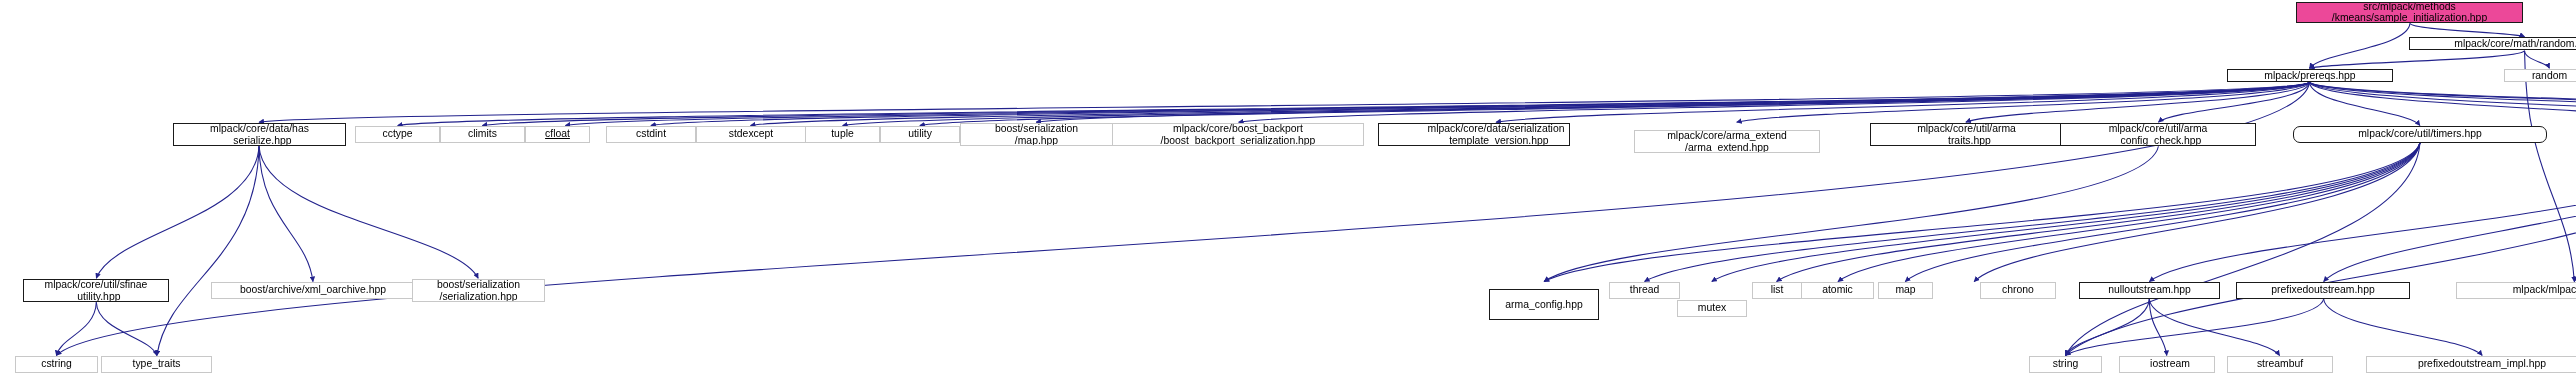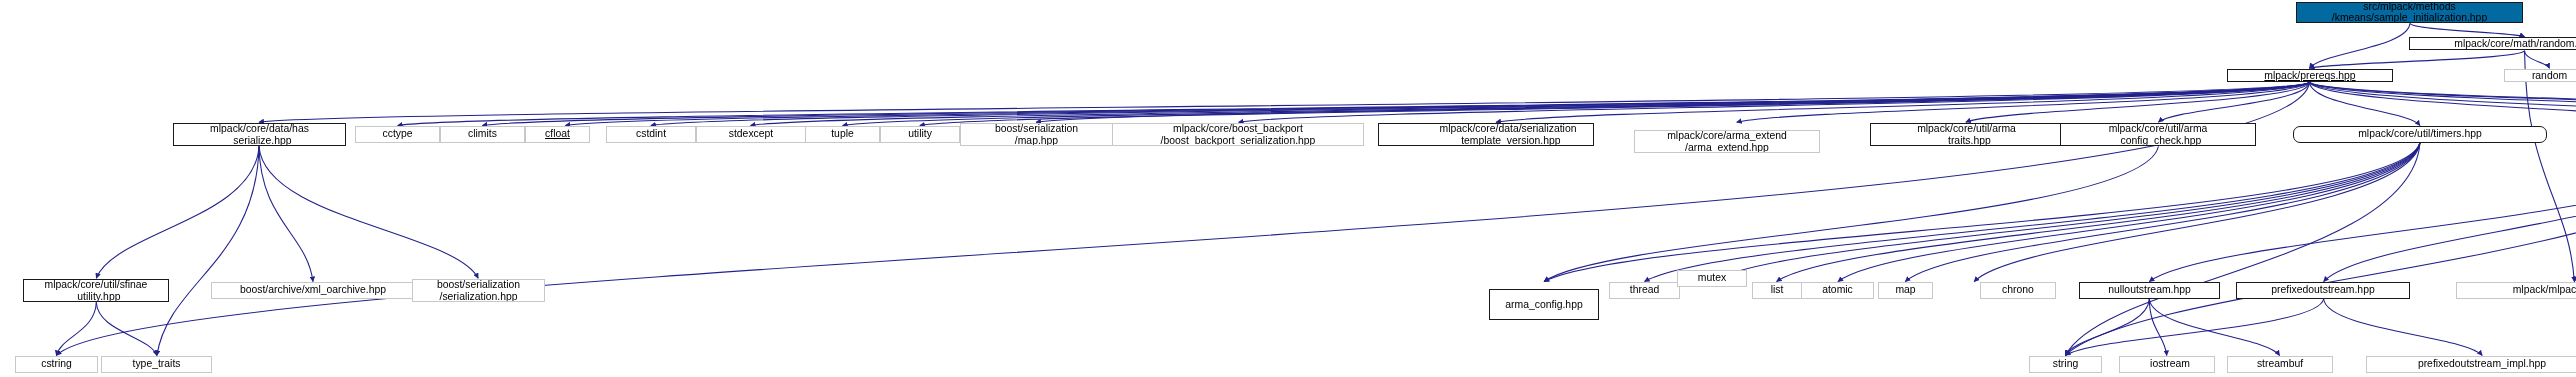--- a/index.html
+++ b/index.html
@@ -4,21 +4,21 @@
 <style>
   html,body{margin:0;padding:0;background:#ffffff;}
   body{font-family:"Liberation Sans",sans-serif;}
   #canvas{position:relative;width:2576px;height:378px;background:#ffffff;overflow:hidden;}
   #edges{position:absolute;left:0;top:0;width:2576px;height:378px;}
   .node{position:absolute;box-sizing:border-box;display:flex;align-items:center;
         justify-content:center;text-align:center;line-height:1.12;
         font-size:10.4px;color:#000;background:#ffffff;border:0.8px solid #c8c8c8;
         white-space:pre;overflow:hidden;}
   .node.bold{border:1.3px solid #1a1a1a;}
-  .node.root{background:#0369a1;border:1.3px solid #1a1a1a;}
+  .node.root{background:#ec4899;border:1.3px solid #1a1a1a;}
 </style>
 </head>
 <body>
 
 <div id="canvas">
   <svg id="edges" xmlns="http://www.w3.org/2000/svg" viewBox="0 0 3103 455">
       <defs>
         <marker id="ah" viewBox="0 0 10 10" refX="9" refY="5" markerWidth="5.2" markerHeight="5.2" orient="auto-start-reverse">
           <path d="M 0 0 L 10 5 L 0 10 z" fill="#22228c"></path>
         </marker>
@@ -70,52 +70,52 @@
       <path d="M 3300 172 C 3295.224 263.85, 3122.492 280.55, 3101 339" fill="none" stroke="#22228c" stroke-width="1.3" marker-end="url(#ah)"></path>
       <path d="M 2589 360 C 2586.576 397.4, 2498.908 404.2, 2488 428" fill="none" stroke="#22228c" stroke-width="1.3" marker-end="url(#ah)"></path>
       <path d="M 2589 360 C 2589.504 397.4, 2607.732 404.2, 2610 428" fill="none" stroke="#22228c" stroke-width="1.3" marker-end="url(#ah)"></path>
       <path d="M 2589 360 C 2592.768 397.4, 2729.044 404.2, 2746 428" fill="none" stroke="#22228c" stroke-width="1.3" marker-end="url(#ah)"></path>
       <path d="M 2799 360 C 2791.536 397.4, 2521.588 404.2, 2488 428" fill="none" stroke="#22228c" stroke-width="1.3" marker-end="url(#ah)"></path>
       <path d="M 2799 360 C 2803.584 397.4, 2969.372 404.2, 2990 428" fill="none" stroke="#22228c" stroke-width="1.3" marker-end="url(#ah)"></path>
     </svg>
 <div class="node root" style="left: 2296px; top: 1.7px; width: 227px; height: 21.6px;">src/mlpack/methods
 /kmeans/sample_initialization.hpp</div>
     <div class="node bold" style="left: 2409px; top: 37px; width: 231px; height: 13.3px;">mlpack/core/math/random.hpp</div>
-    <div class="node bold" style="left: 2227px; top: 69px; width: 166px; height: 13.3px; text-decoration: underline;">mlpack/prereqs.hpp</div>
+    <div class="node bold" style="left: 2227px; top: 69px; width: 166px; height: 13.3px;">mlpack/prereqs.hpp</div>
     <div class="node " style="left: 2504px; top: 69px; width: 91px; height: 13.3px;">random</div>
     <div class="node bold" style="left: 173px; top: 123px; width: 173px; height: 23px;">mlpack/core/data/has
 _serialize.hpp</div>
     <div class="node " style="left: 355px; top: 126px; width: 85px; height: 16.6px;">cctype</div>
     <div class="node " style="left: 440px; top: 126px; width: 85px; height: 16.6px;">climits</div>
     <div class="node " style="left: 525px; top: 126px; width: 65px; height: 16.6px; text-decoration: underline;">cfloat</div>
     <div class="node " style="left: 606px; top: 126px; width: 90px; height: 16.6px;">cstdint</div>
     <div class="node " style="left: 696px; top: 126px; width: 110px; height: 16.6px;">stdexcept</div>
     <div class="node " style="left: 805px; top: 126px; width: 75px; height: 16.6px;">tuple</div>
     <div class="node " style="left: 880px; top: 126px; width: 80px; height: 16.6px;">utility</div>
     <div class="node " style="left: 960px; top: 123px; width: 153px; height: 23px;">boost/serialization
 /map.hpp</div>
     <div class="node " style="left: 1112px; top: 123px; width: 252px; height: 23px;">mlpack/core/boost_backport
 /boost_backport_serialization.hpp</div>
-    <div class="node bold" style="left: 1378px; top: 123px; width: 216px; height: 23px; padding-left: 44px;">mlpack/core/data/serialization
+    <div class="node bold" style="left: 1378px; top: 123px; width: 192px; height: 23px; padding-left: 44px;">mlpack/core/data/serialization
 _template_version.hpp</div>
     <div class="node " style="left: 1634px; top: 130px; width: 186px; height: 23px;">mlpack/core/arma_extend
 /arma_extend.hpp</div>
     <div class="node bold" style="left: 1870px; top: 123px; width: 193px; height: 23px;">mlpack/core/util/arma
 _traits.hpp</div>
     <div class="node bold" style="left: 2060px; top: 123px; width: 196px; height: 23px;">mlpack/core/util/arma
 _config_check.hpp</div>
     <div class="node bold" style="left: 2293px; top: 126px; width: 254px; height: 16.6px; border-radius: 7px;">mlpack/core/util/timers.hpp</div>
     <div class="node bold" style="left: 23px; top: 279px; width: 146px; height: 23px;">mlpack/core/util/sfinae
 _utility.hpp</div>
     <div class="node " style="left: 211px; top: 282px; width: 204px; height: 16.6px;">boost/archive/xml_oarchive.hpp</div>
     <div class="node " style="left: 412px; top: 279px; width: 133px; height: 23px;">boost/serialization
 /serialization.hpp</div>
     <div class="node bold" style="left: 1489px; top: 289px; width: 110px; height: 31px;">arma_config.hpp</div>
     <div class="node " style="left: 1609px; top: 282px; width: 71px; height: 16.6px;">thread</div>
-    <div class="node " style="left: 1677px; top: 270px; width: 70px; height: 16.6px;">mutex</div>
+    <div class="node " style="left: 1677px; top: 300px; width: 70px; height: 16.6px;">mutex</div>
     <div class="node " style="left: 1752px; top: 282px; width: 50px; height: 16.6px;">list</div>
     <div class="node " style="left: 1801px; top: 282px; width: 73px; height: 16.6px;">atomic</div>
     <div class="node " style="left: 1878px; top: 282px; width: 55px; height: 16.6px;">map</div>
     <div class="node " style="left: 1980px; top: 282px; width: 76px; height: 16.6px;">chrono</div>
     <div class="node bold" style="left: 2079px; top: 282px; width: 141px; height: 16.6px;">nulloutstream.hpp</div>
     <div class="node bold" style="left: 2236px; top: 282px; width: 174px; height: 16.6px;">prefixedoutstream.hpp</div>
     <div class="node " style="left: 2456px; top: 282px; width: 237px; height: 16.6px;">mlpack/mlpack_export.hpp</div>
     <div class="node " style="left: 15px; top: 356px; width: 83px; height: 16.6px;">cstring</div>
     <div class="node " style="left: 101px; top: 356px; width: 111px; height: 16.6px;">type_traits</div>
     <div class="node " style="left: 2029px; top: 356px; width: 73px; height: 16.6px;">string</div>

